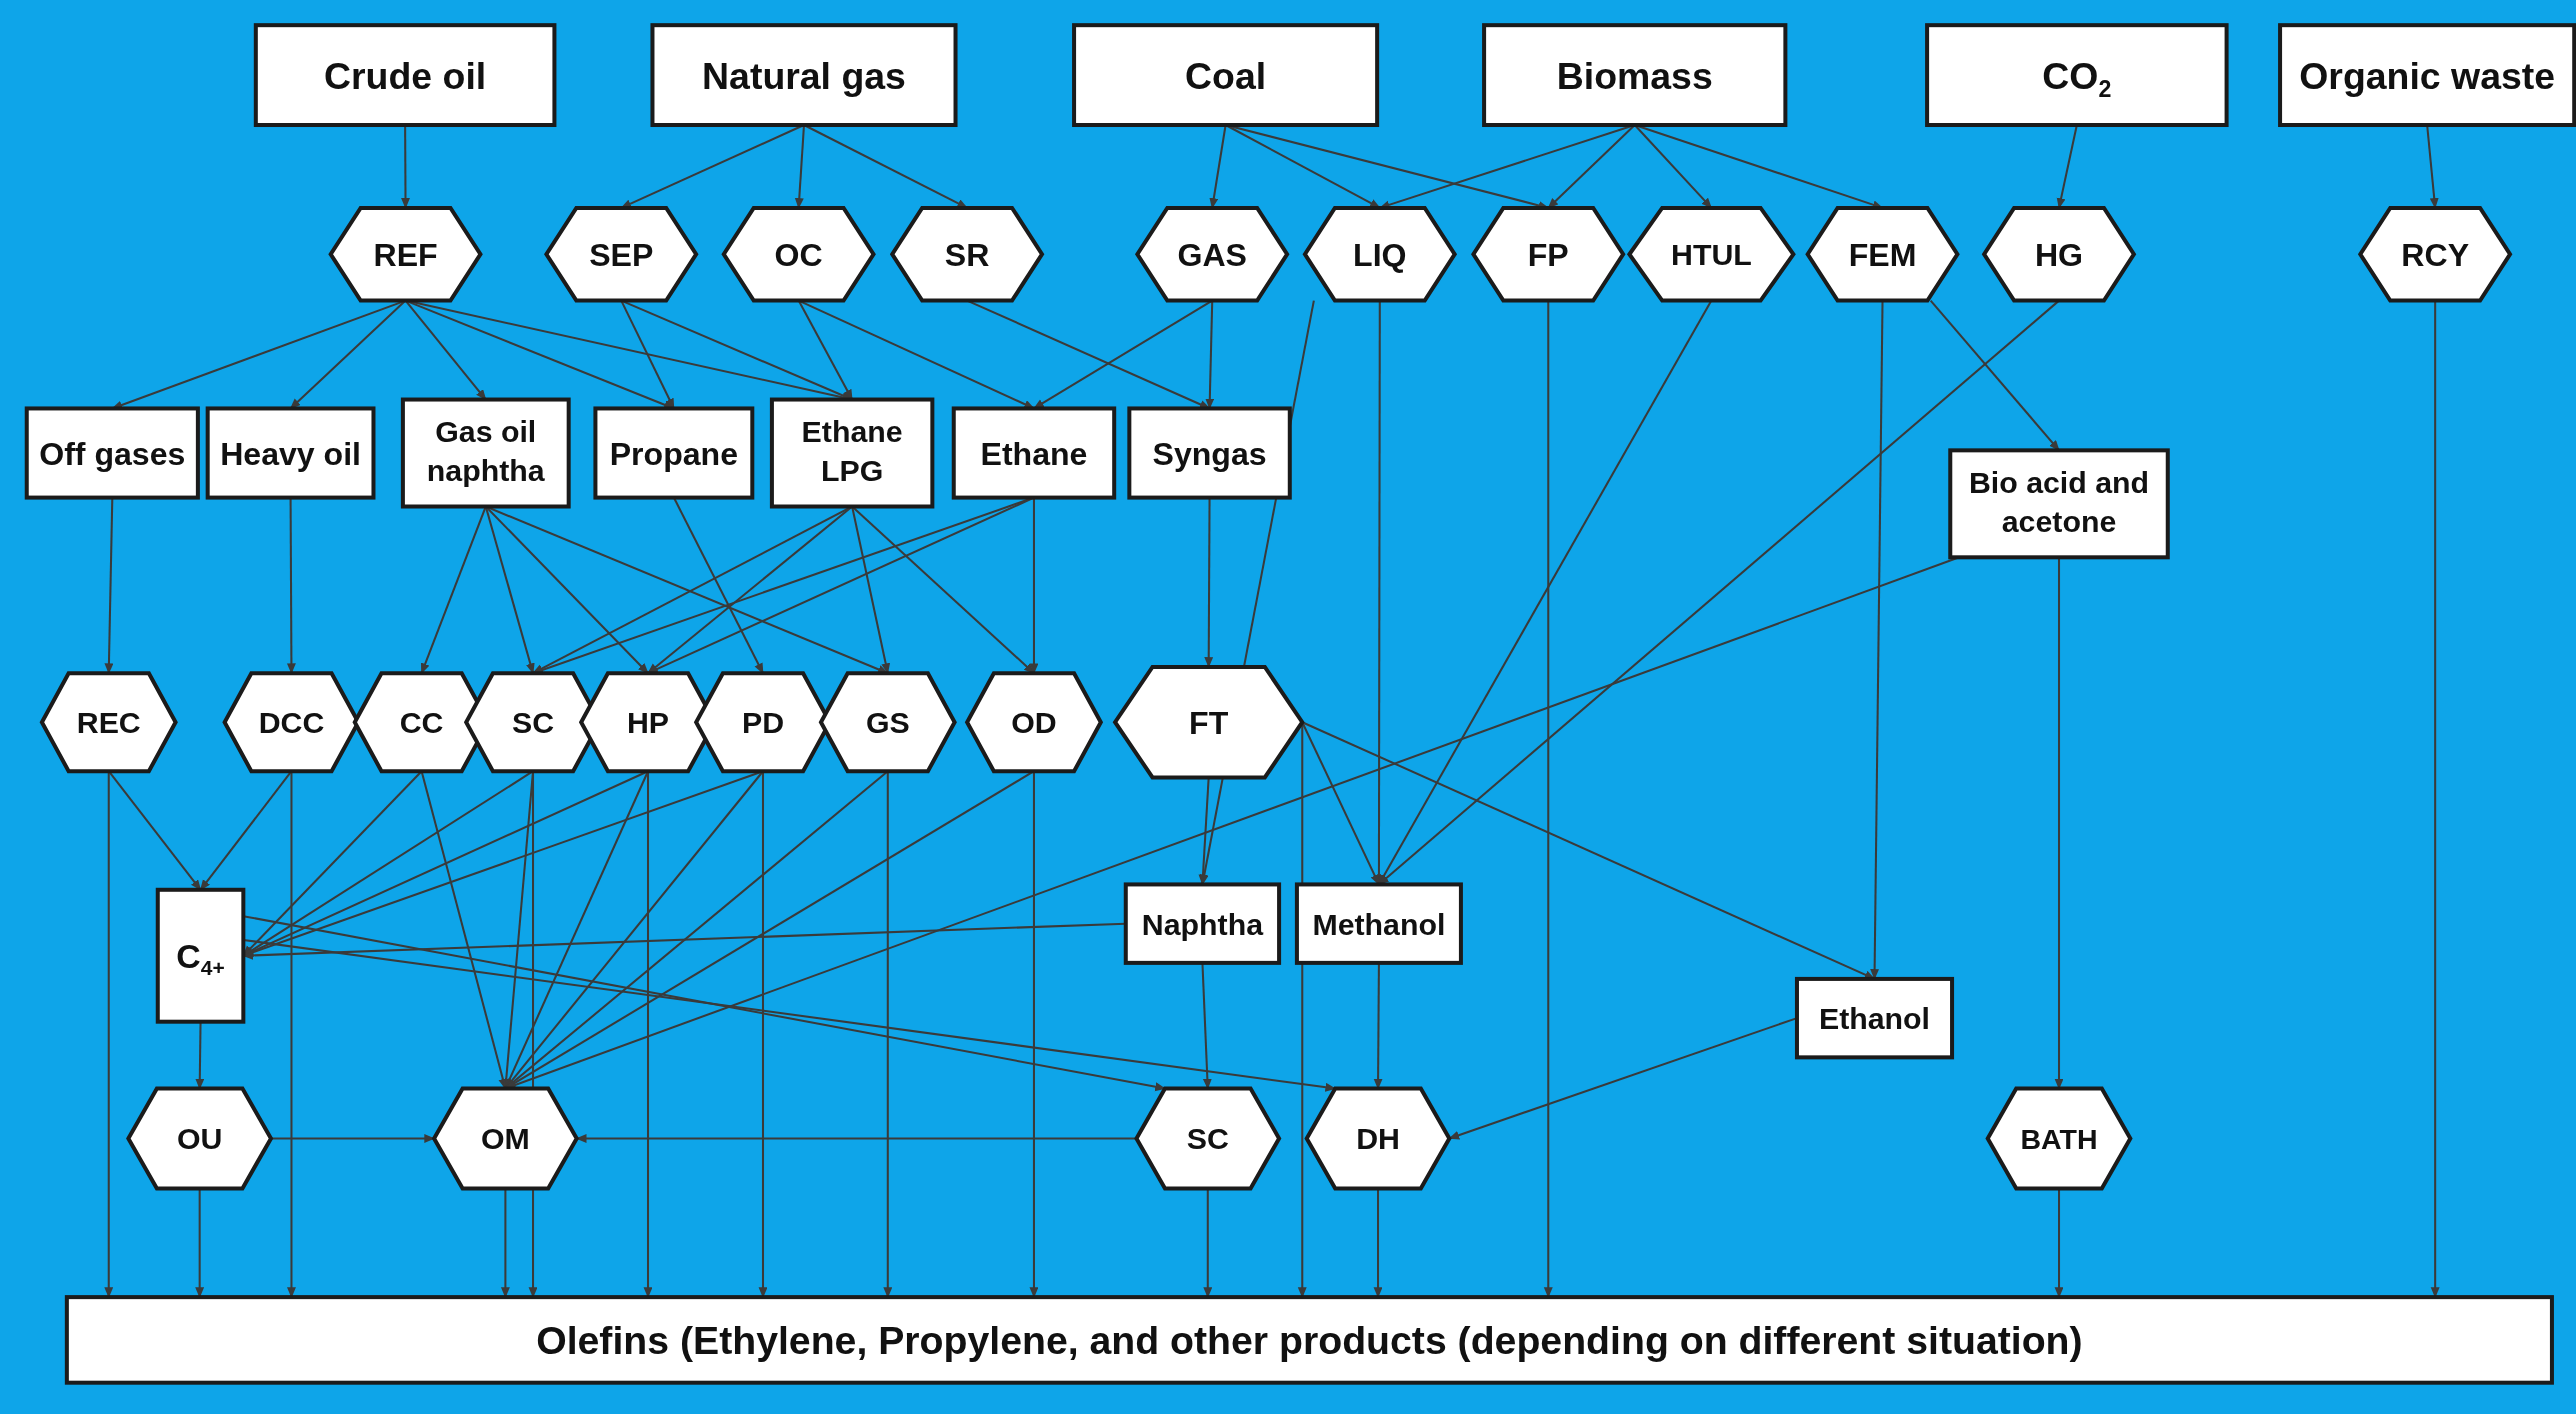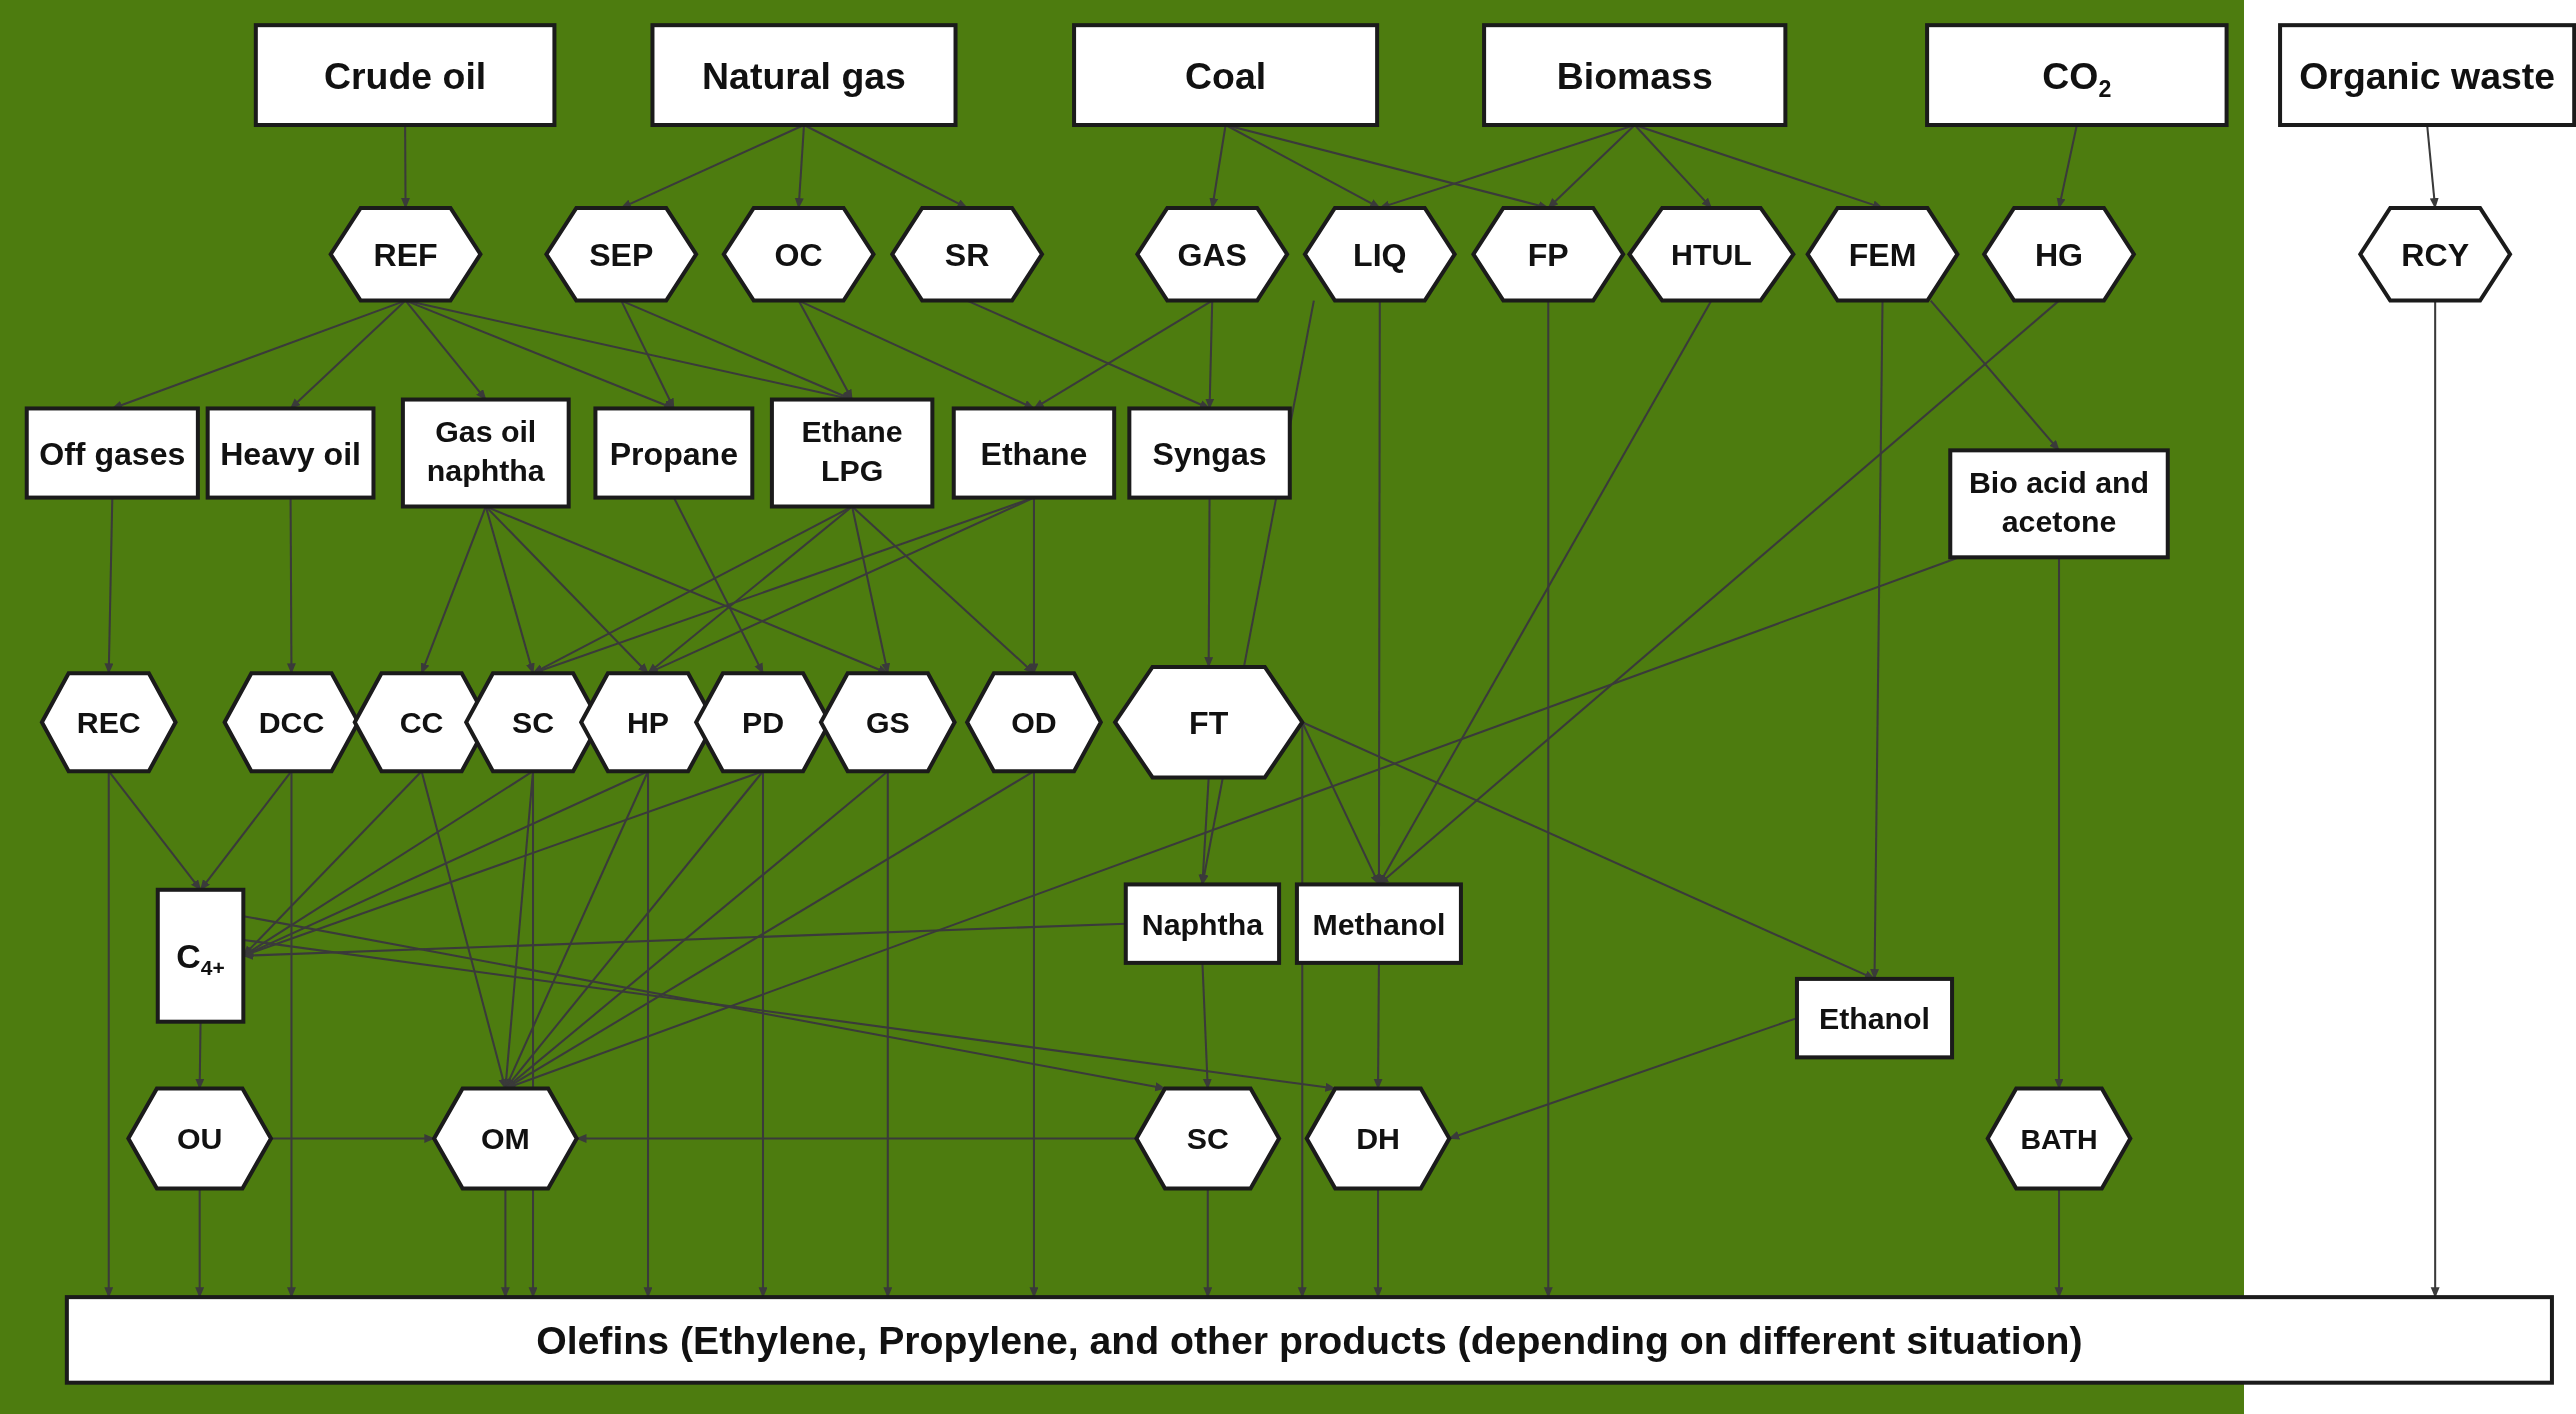--- a/index.html
+++ b/index.html
@@ -1,16 +1,16 @@
 <!DOCTYPE html>
 <html style="font-size:14.3px"><head>
 <meta charset="utf-8">
 <style>
   html,body{margin:0;padding:0;background:#fff;}
-  #canvas{position:relative;width:2244px;height:1415px;background:#4d7c0f;
+  #canvas{position:relative;width:2576px;height:1415px;background:#0ea5e9;
           font-family:"Liberation Sans", sans-serif;}
   svg{position:absolute;left:0;top:0;}
   text{font-family:"Liberation Sans", sans-serif;font-weight:700;fill:#111;}
 </style>
 </head>
 <body>
 
 <div id="canvas">
     <svg width="2576" height="1415" viewBox="0 0 2890 1587">
       <defs>

